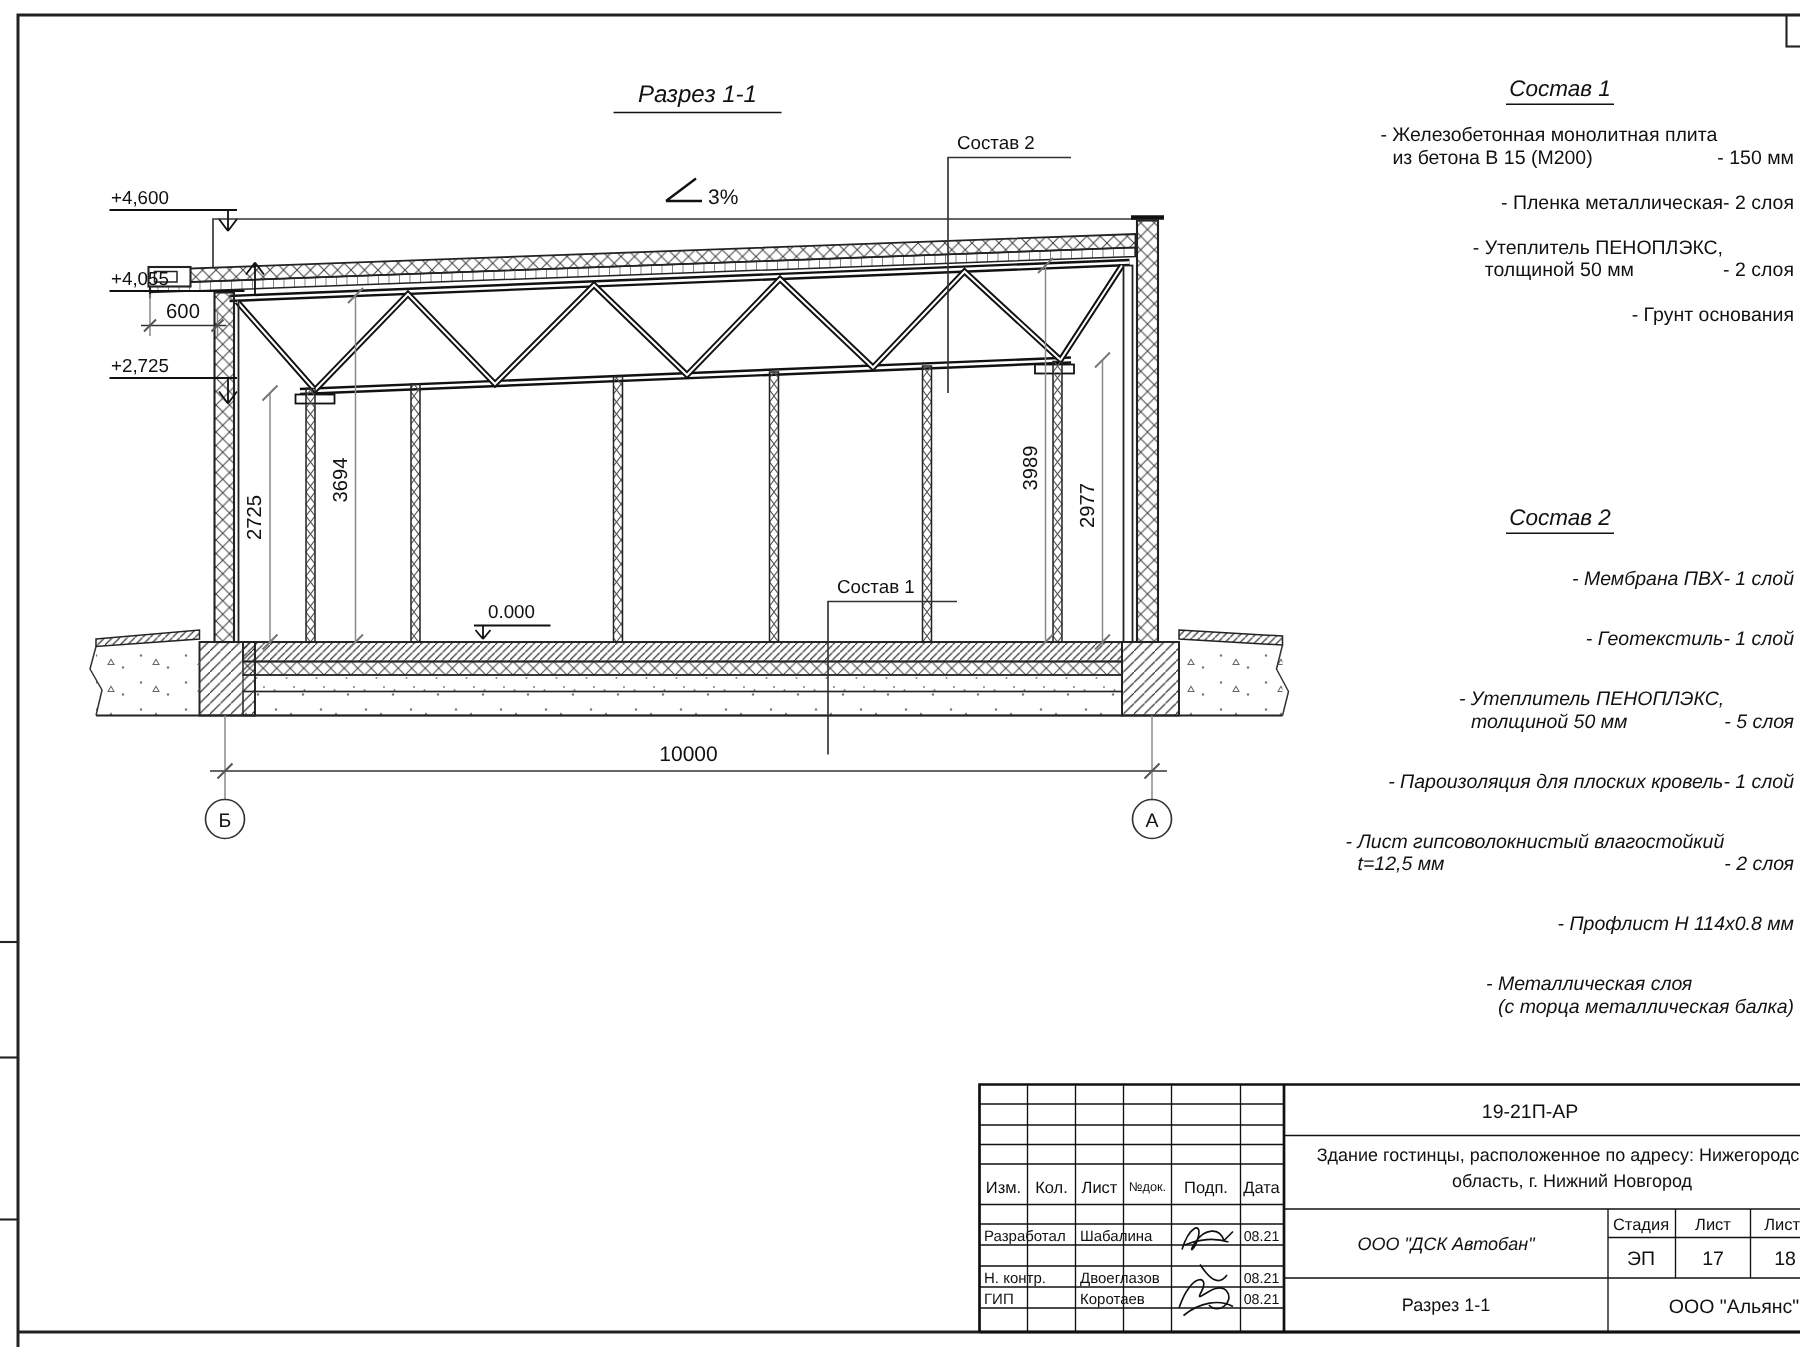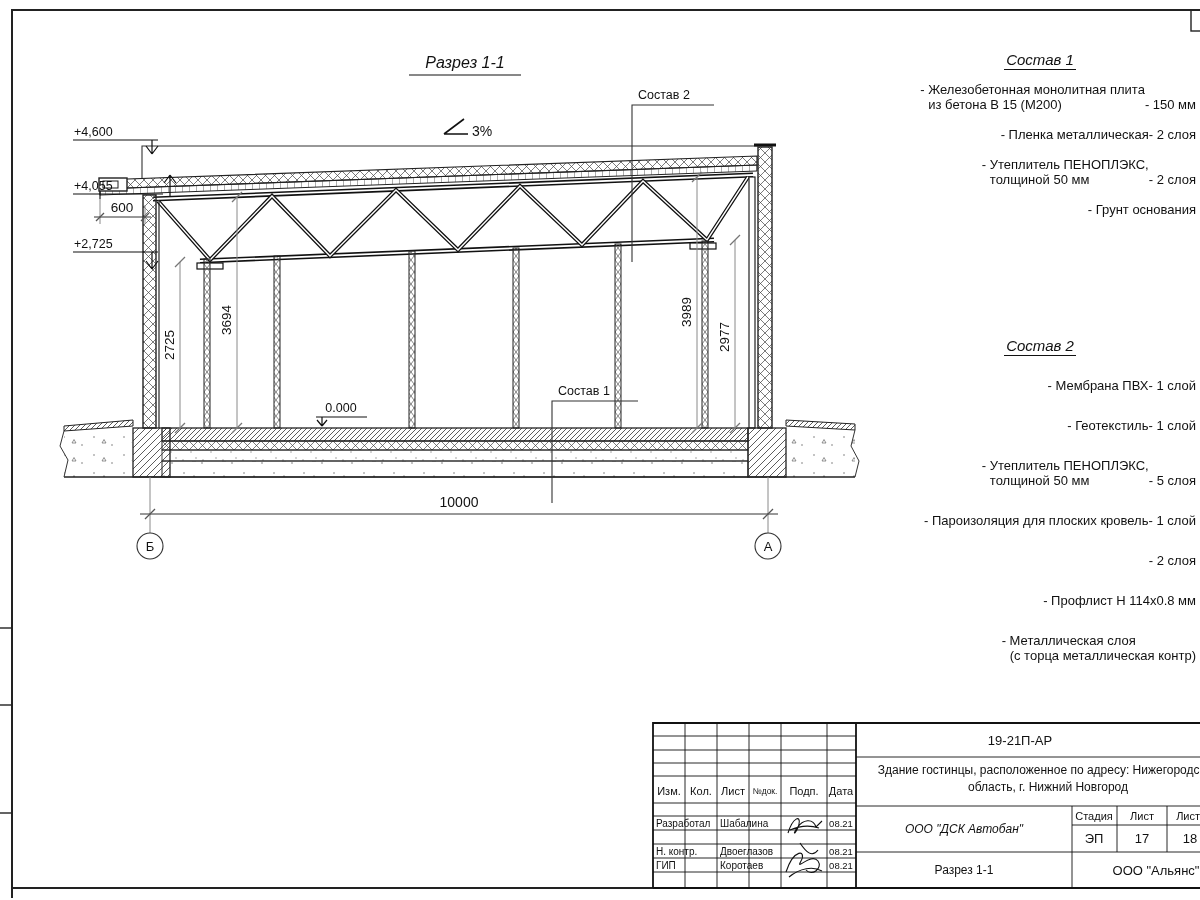--- a/index.html
+++ b/index.html
@@ -6,21 +6,21 @@
   body{
     width:1200px;height:900px;overflow:hidden;background:#ffffff;
     font-family:"Liberation Sans",sans-serif;color:#1a1a1a;position:relative;
   }
   #sheet-svg{position:absolute;left:0;top:0;}
   .mat-list{position:absolute;left:884px;width:312px;font-size:13px;line-height:15px;color:#111;}
   .mat-list .list-title{text-align:center;font-style:italic;font-size:15px;margin-bottom:14px;}
   .mat-list .list-title span{border-bottom:1px solid #111;padding:0 2px 1px 2px;}
   .mat-item{display:flex;justify-content:flex-end;align-items:flex-end;}
   .s1 .mat-item{margin-top:15px;}
-  .s2 .mat-item{margin-top:25px;}
+  .s2 .mat-item{margin-top:25px;font-style:italic;}
   .mat-item .nm{white-space:nowrap;}
   .mat-item .nm .l2{padding-left:8px;}
   .mat-item .val{white-space:nowrap;}
   svg text{fill:#111;}
 </style>
 </head>
 <body>
 
 <svg id="sheet-svg" width="1200" height="900" viewBox="0 0 1200 900" xmlns="http://www.w3.org/2000/svg">
   <defs>
@@ -330,29 +330,33 @@
     <div class="val">- 5 слоя</div>
   </div>
   <div class="mat-item">
     <div class="nm">
         <div class="l1">- Пароизоляция для плоских кровель</div>
         <div class="l2"></div>
       </div>
     <div class="val">- 1 слой</div>
   </div>
   <div class="mat-item">
+    <div class="nm">
+        <div class="l1">- Лист гипсоволокнистый влагостойкий</div>
+        <div class="l2">t=12,5 мм</div>
+      </div>
     <div class="val">- 2 слоя</div>
   </div>
   <div class="mat-item">
     <div class="nm">
         <div class="l1">- Профлист Н 114х0.8 мм</div>
         <div class="l2"></div>
       </div>
     <div class="val"></div>
   </div>
   <div class="mat-item">
     <div class="nm">
         <div class="l1">- Металлическая слоя</div>
-        <div class="l2">(с торца металлическая контр)</div>
+        <div class="l2">(с торца металлическая балка)</div>
       </div>
     <div class="val"></div>
   </div>
 </div>
 
 </body></html>

